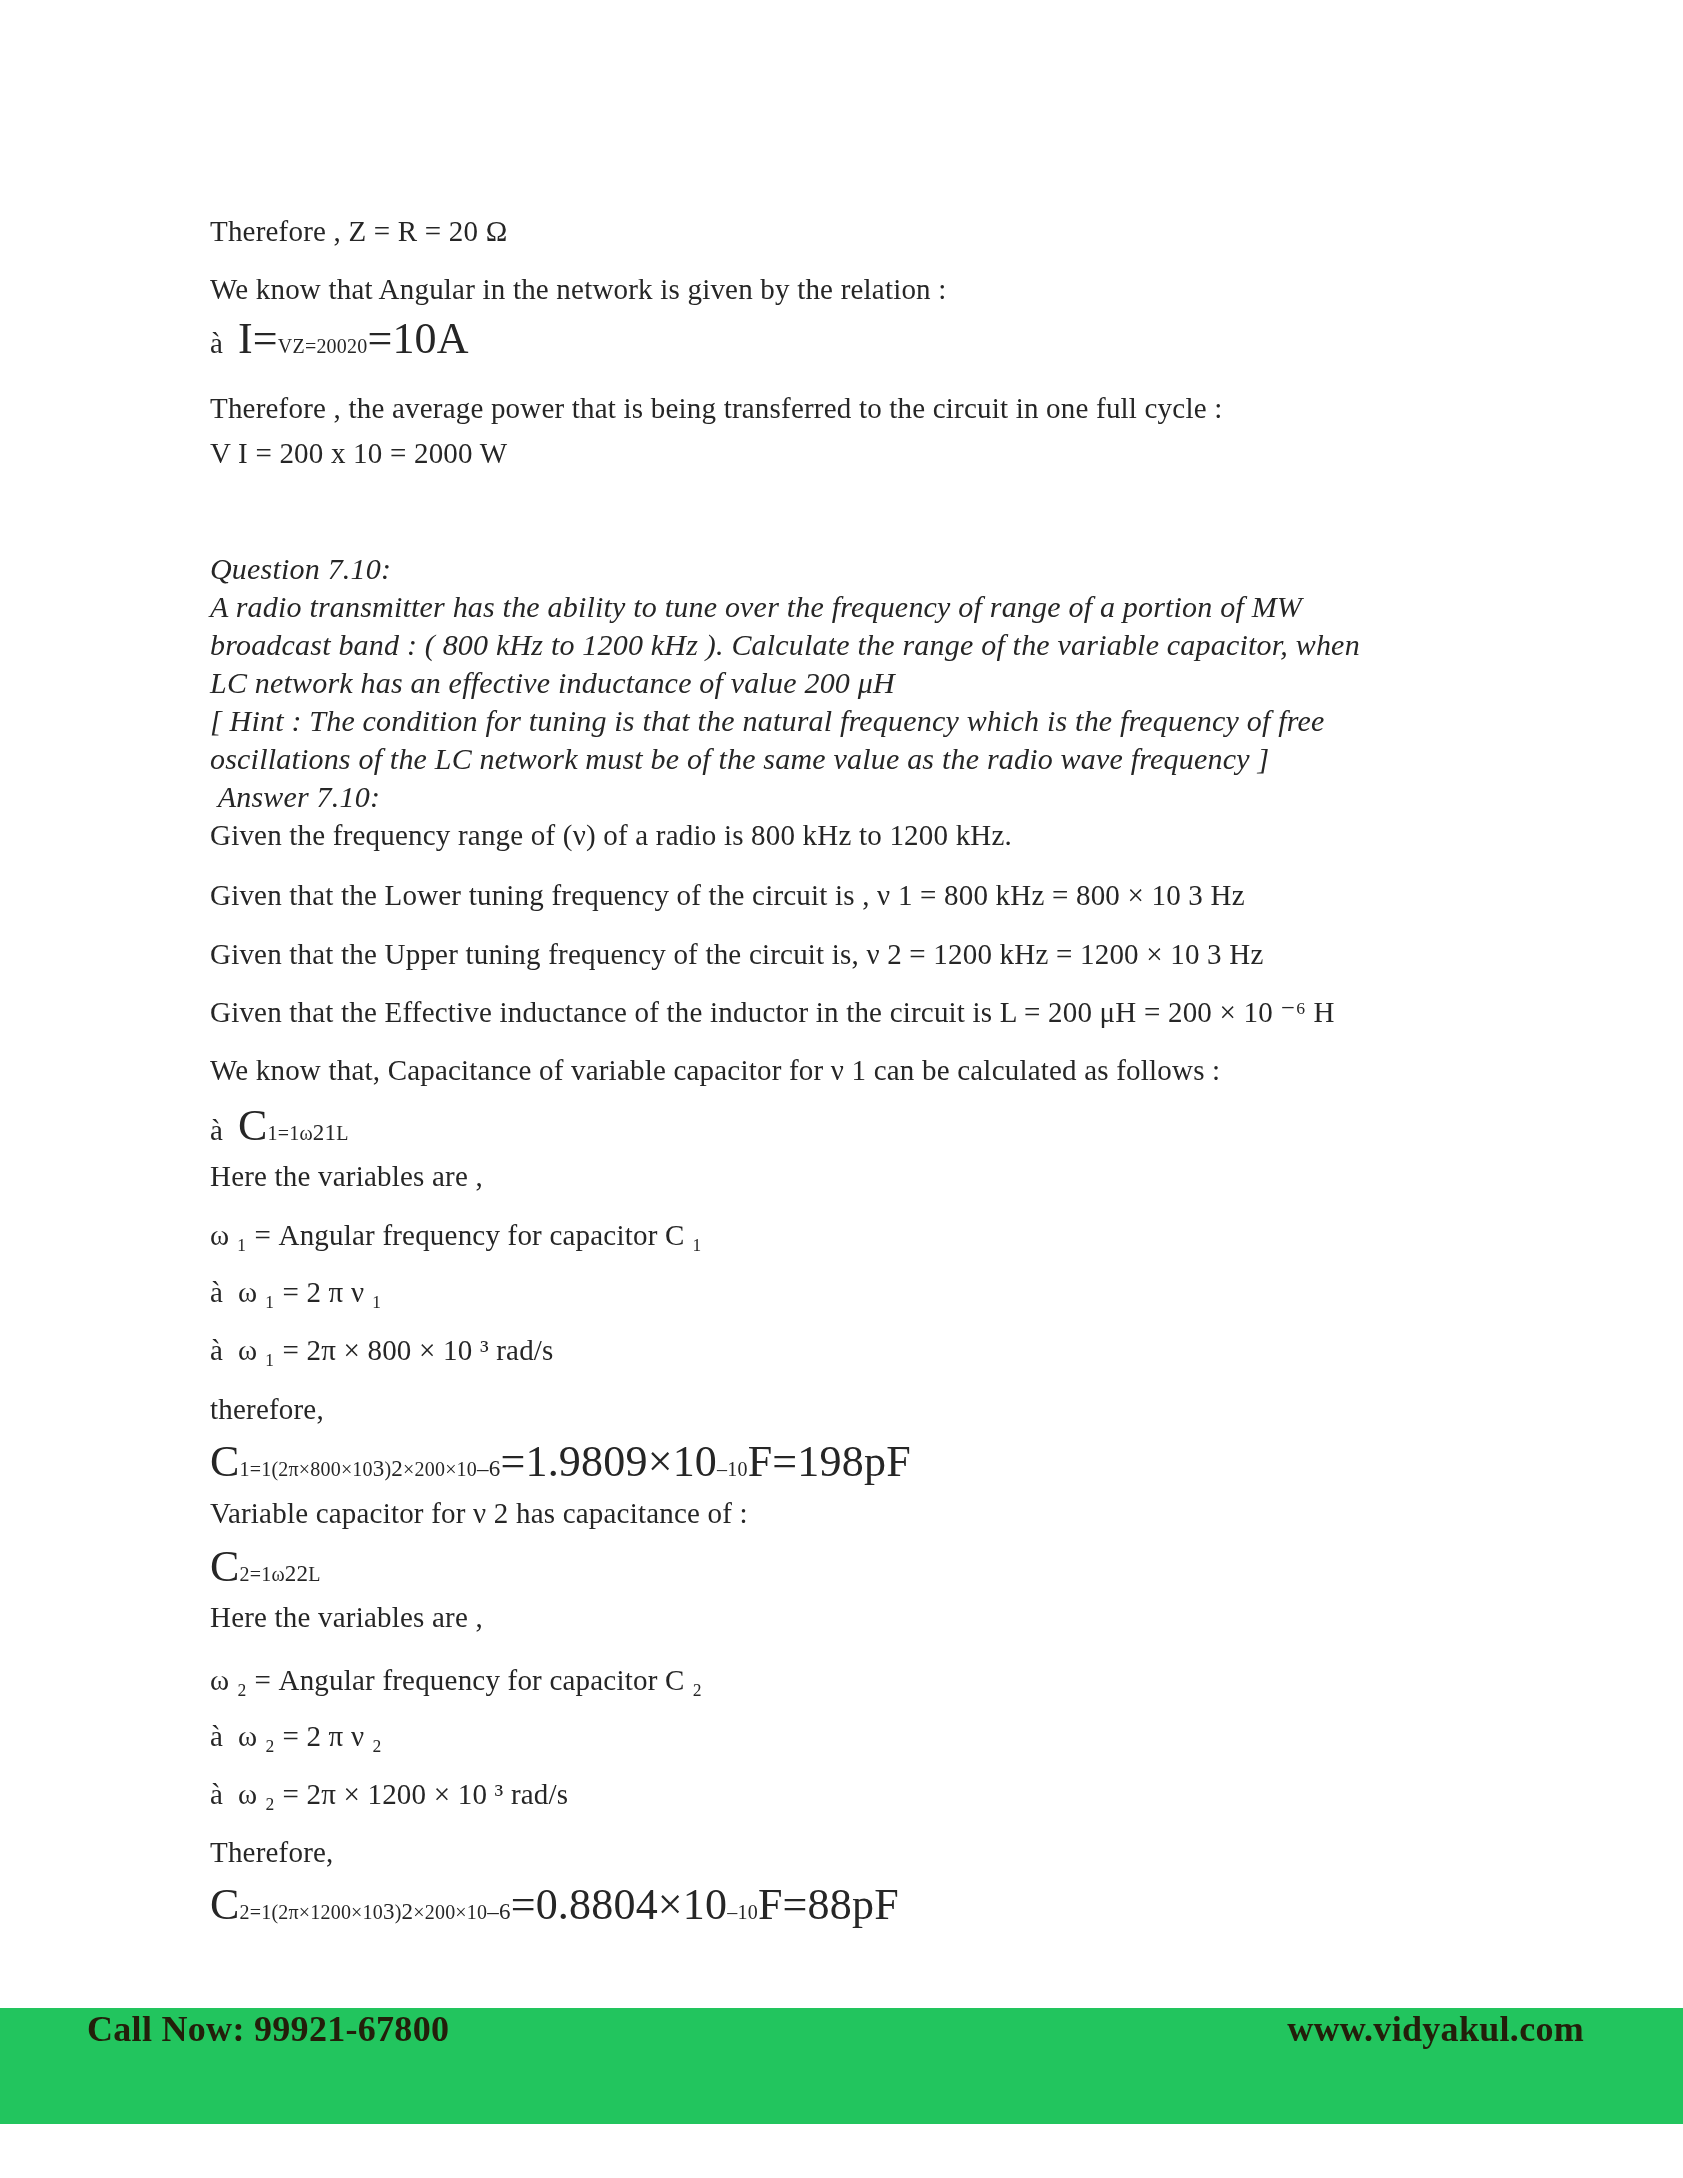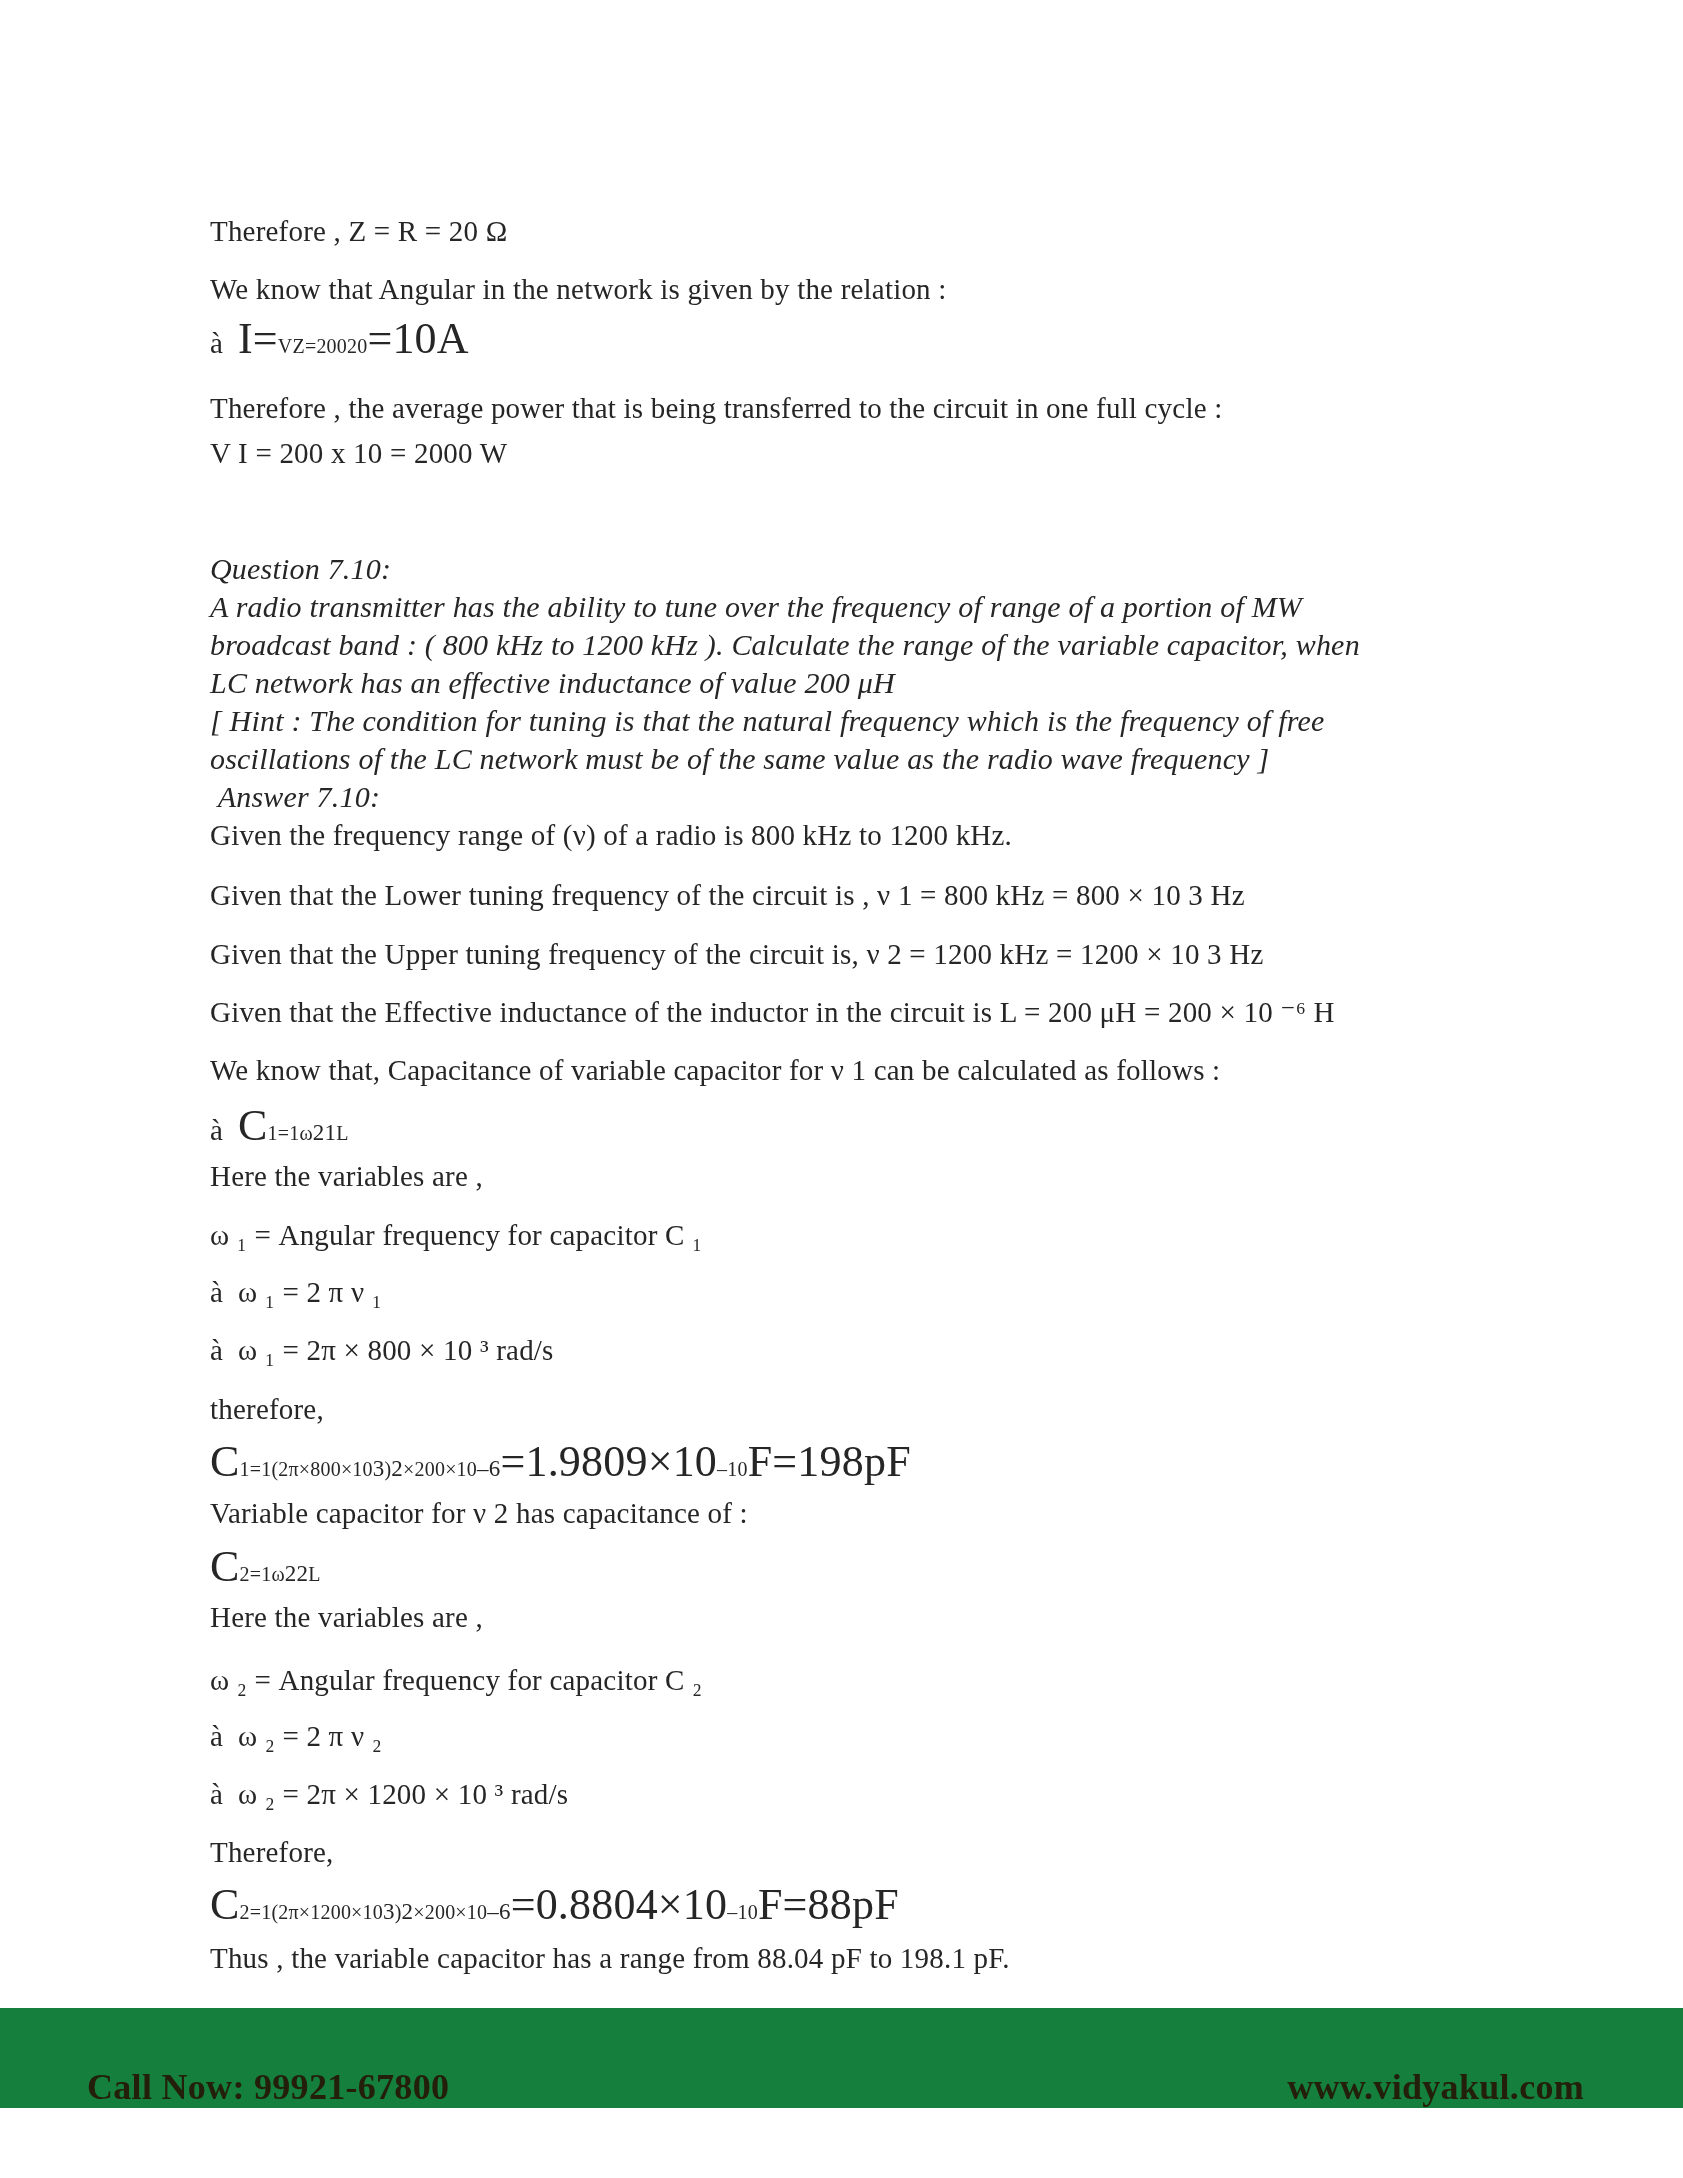--- a/index.html
+++ b/index.html
@@ -14,22 +14,22 @@
   .qblock {
     font-weight:normal; font-style:italic; font-size:30px; line-height:38px;
   }
   .formula { line-height:1; white-space:nowrap; }
   .formula span { vertical-align:baseline; }
   .seg-s  { font-size:29px; }
   .seg-b  { font-size:44px; }
   .seg-m  { font-size:20px; }
   .seg-sm { font-size:23px; }
   .footer {
-    position:absolute; left:0; top:2008px; width:1683px; height:100px;
-    background:#15803d; display:flex; align-items:flex-end; justify-content:space-between;
+    position:absolute; left:0; top:2008px; width:1683px; height:116px;
+    background:#22c55e; display:flex; align-items:flex-start; justify-content:space-between;
     box-sizing:border-box; padding:0 99px 0 87px;
   }
   .footer span {
     font-weight:bold; font-size:36px; color:#231f0a; letter-spacing:0.3px;
   }
 </style>
 </head>
 <body>
 
 <div class="page">
@@ -67,21 +67,20 @@
   <p class="line" style="top:1483px">Variable capacitor for ν 2 has capacitance of :</p>
 
   <p class="line formula" style="top:1533px"><span class="seg-b">C</span><span class="seg-m">2=1ω</span><span class="seg-sm">22</span><span class="seg-m">L</span></p>
   <p class="line" style="top:1587px">Here the variables are ,</p>
   <p class="line" style="top:1650px">ω ₂ = Angular frequency for capacitor C ₂</p>
   <p class="line" style="top:1706px">à &nbsp;ω ₂ = 2 π ν ₂</p>
   <p class="line" style="top:1764px">à &nbsp;ω ₂ = 2π × 1200 × 10 ³ rad/s</p>
   <p class="line" style="top:1822px">Therefore,</p>
 
   <p class="line formula" style="top:1871px"><span class="seg-b">C</span><span class="seg-m">2=1(2π×1200×10</span><span class="seg-sm">3</span><span class="seg-m">)</span><span class="seg-sm">2</span><span class="seg-m">×200×10</span><span class="seg-sm">–6</span><span class="seg-b">=0.8804×10</span><span class="seg-m">–10</span><span class="seg-b">F=88pF</span></p>
-  <p class="line" style="top:1928px">Thus , the variable capacitor has a range from 88.04 pF to 198.1 pF.</p>
 
   <div class="footer">
     <span>Call Now: 99921-67800</span>
     <span>www.vidyakul.com</span>
   </div>
 
 </div>
 
 
 </body></html>

